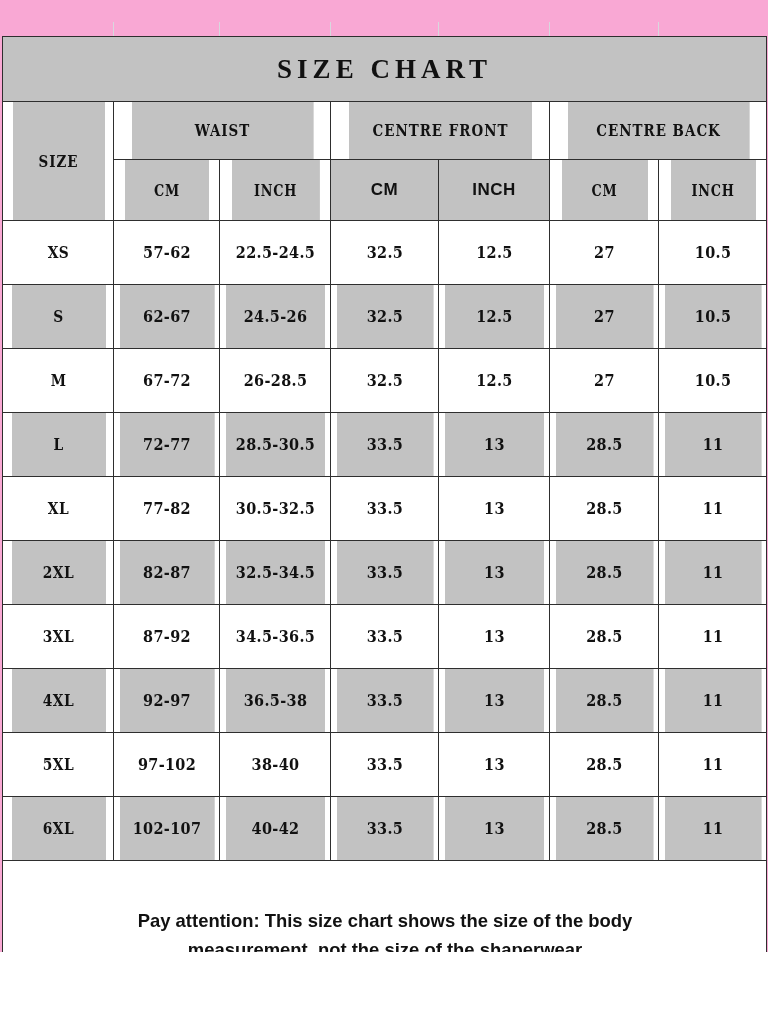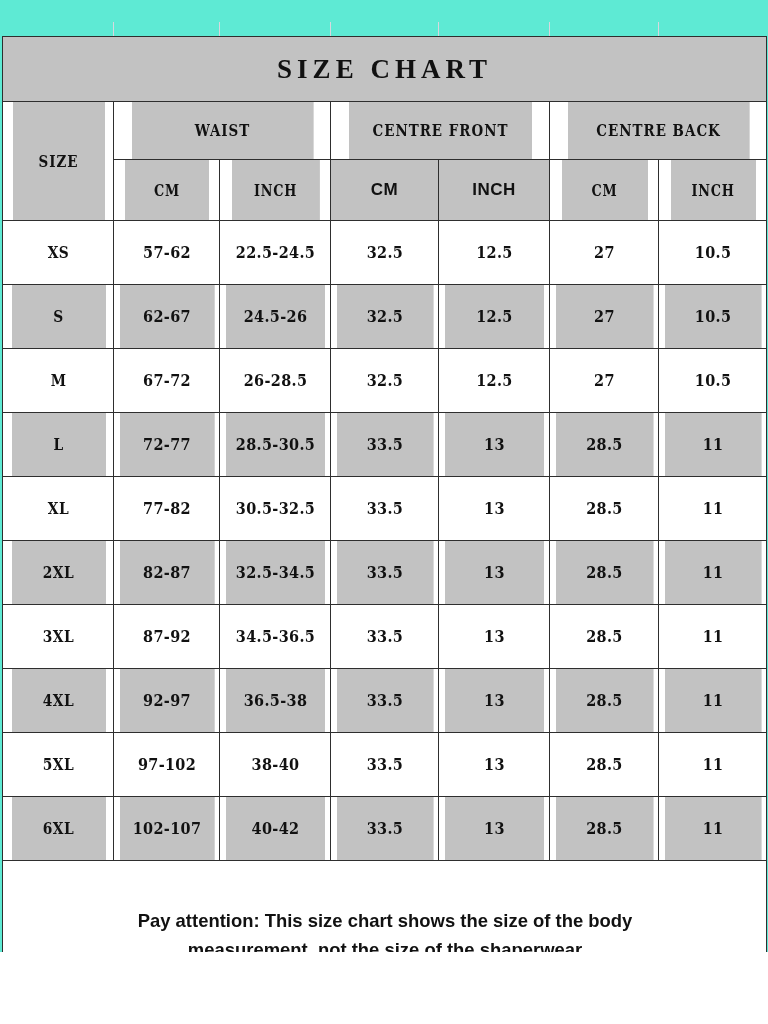--- a/index.html
+++ b/index.html
@@ -11,21 +11,21 @@
     width: 768px;
     height: 1024px;
     font-family: "Liberation Serif", serif;
     -webkit-font-smoothing: antialiased;
   }
 
   #canvas {
     position: relative;
     width: 768px;
     height: 952px;
-    background: #5eead4;
+    background: #f9a8d4;
     overflow: hidden;
   }
 
   
   .tick {
     position: absolute;
     width: 1px;
     background: #d8d8de;
   }
   .tick.top  { top: 22px; height: 14px; }

